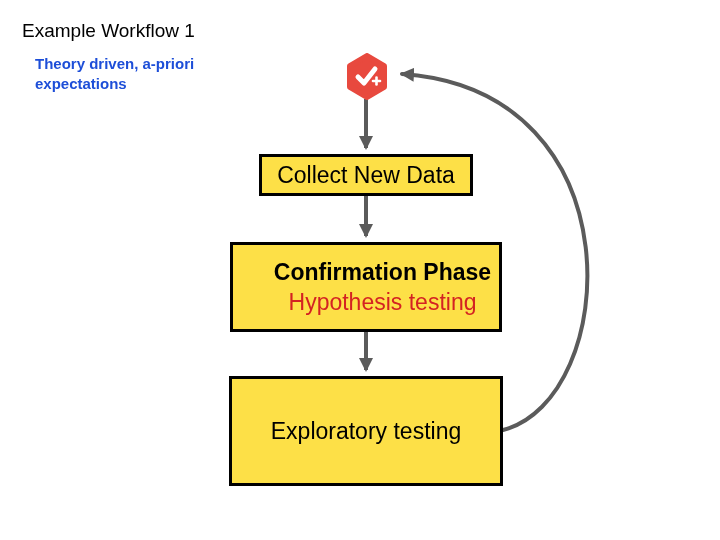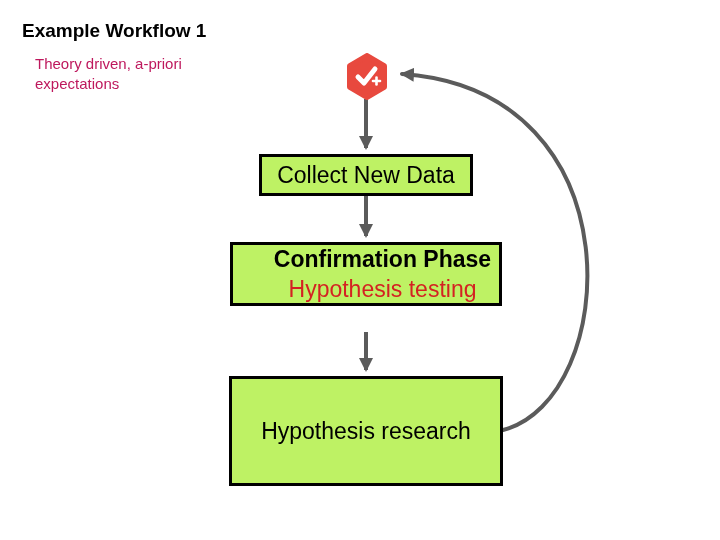--- a/index.html
+++ b/index.html
@@ -12,57 +12,57 @@
   .slide {
     position: relative;
     width: 720px; height: 540px;
     background: #ffffff;
   }
   .slide-title {
     position: absolute;
     left: 22px; top: 20px;
     margin: 0;
     font-size: 19px;
-    font-weight: 700;
+    font-weight: 400;
     color: #000000;
     white-space: nowrap;
   }
   .slide-subtitle {
     position: absolute;
     left: 35px; top: 54px;
     width: 190px;
     font-size: 15px;
-    font-weight: 400;
+    font-weight: 700;
     line-height: 1.32;
-    color: #be185d;
+    color: #1d4ed8;
   }
   .connectors {
     position: absolute;
     left: 0; top: 0;
     width: 720px; height: 540px;
     pointer-events: none;
   }
   .icon-badge {
     position: absolute;
     left: 345px; top: 53px;
     width: 44px; height: 47px;
   }
   .node-box {
     position: absolute;
     box-sizing: border-box;
     border: 3px solid #000000;
-    background: #bef264;
+    background: #fde047;
     display: flex;
     flex-direction: column;
     justify-content: center;
     align-items: center;
     text-align: center;
   }
   .box-collect   { left: 259px; top: 154px; width: 214px; height: 42px; }
-  .box-confirm   { left: 230px; top: 242px; width: 272px; height: 64px; padding-left: 33px; }
+  .box-confirm   { left: 230px; top: 242px; width: 272px; height: 90px; padding-left: 33px; }
   .box-discovery { left: 229px; top: 376px; width: 274px; height: 110px; }
   .node-line {
     font-size: 23px;
     line-height: 30px;
     color: #000000;
     white-space: nowrap;
   }
   .node-line.bold { font-weight: 700; }
   .node-line.red  { color: #d42222; }
 </style>
@@ -103,16 +103,16 @@
   <div class="node-box box-collect">
     <div class="node-line">Collect New Data</div>
   </div>
 
   <div class="node-box box-confirm">
     <div class="node-line bold">Confirmation Phase</div>
     <div class="node-line red">Hypothesis testing</div>
   </div>
 
   <div class="node-box box-discovery">
-    <div class="node-line">Hypothesis research</div>
+    <div class="node-line">Exploratory testing</div>
   </div>
 
 </div>
 
 </body></html>

